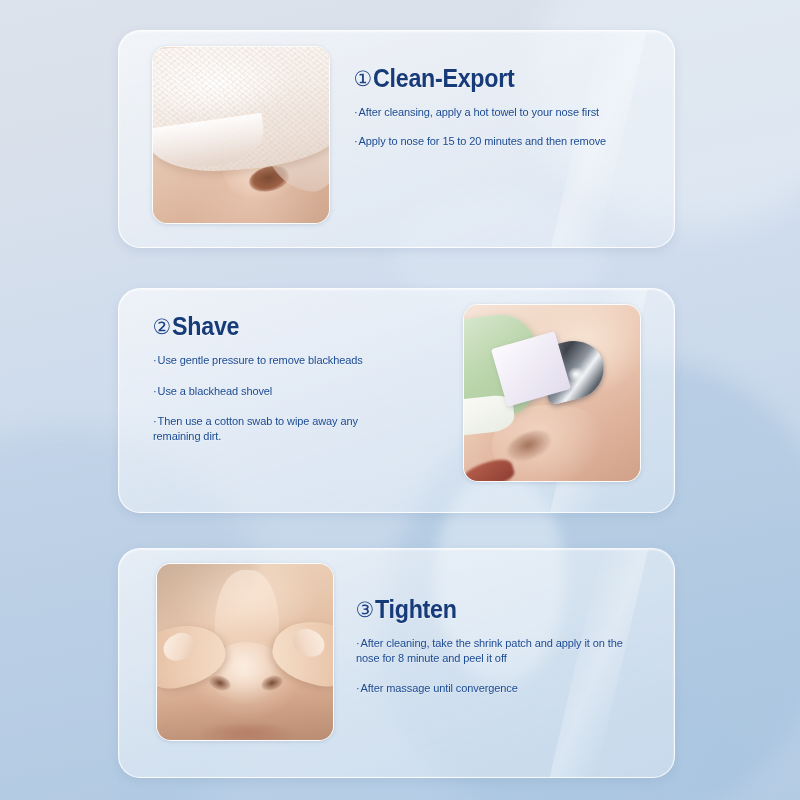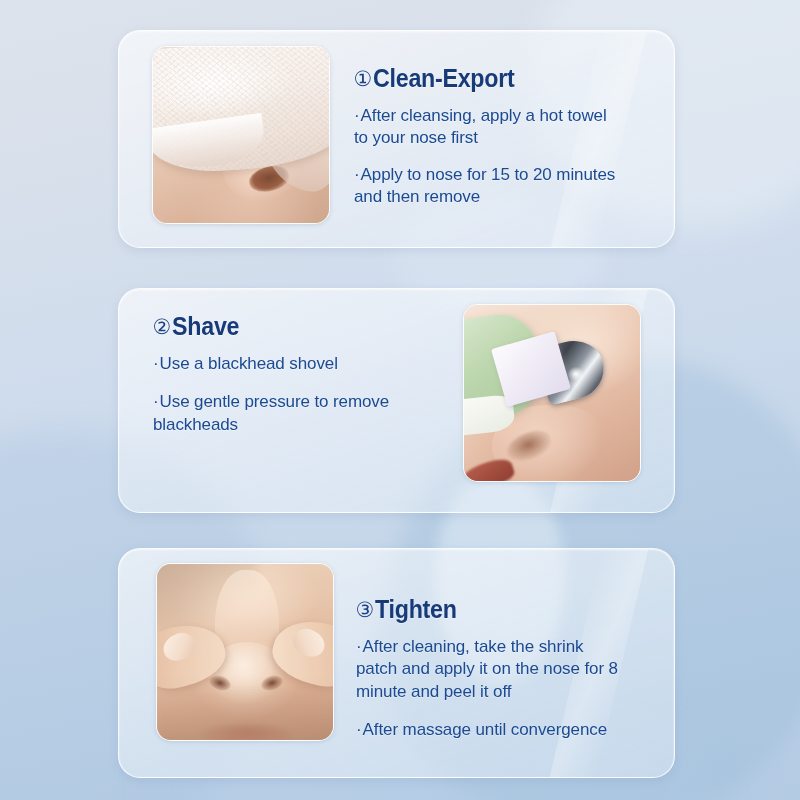--- a/index.html
+++ b/index.html
@@ -323,21 +323,21 @@
     font-weight:normal;
     margin-right:2px;
     color:#1d4285;
     transform:scaleX(1.07);
   }
   .heading-label { text-shadow:0 1px 0 rgba(255,255,255,0.45); }
 
   .bullets { list-style:none; }
   .bullet {
     color:#1b4a92;
-    font-size:17px;
+    font-size:11px;
     line-height:1.32;
     margin-bottom:14px;
     max-width:300px;
     letter-spacing:-0.1px;
     text-shadow:0 1px 0 rgba(255,255,255,0.35);
   }
   .bullet:last-child { margin-bottom:0; }
   .bullet::before { content:"\00B7"; margin-right:1px; }
 
   #card-1 .bullet { max-width:268px; }
@@ -397,22 +397,23 @@
         <div class="ph-layer tool-gleam"></div>
         <div class="ph-layer lip"></div>
       </div>
 
       <div class="text-block">
         <div class="heading">
           <span class="step-num">②</span>
           <span class="heading-label">Shave</span>
         </div>
         <ul class="bullets">
+          <li class="bullet">Use gentle pressure to remove blackheads</li>
           <li class="bullet">Use a blackhead shovel</li>
-          <li class="bullet">Use gentle pressure to remove blackheads</li>
+          <li class="bullet">Then use a cotton swab to wipe away any remaining dirt.</li>
         </ul>
       </div>
 
     </div>
   </div>
 
   <div class="card" id="card-3">
     <div class="card-inner">
 
       <div class="photo" id="photo-3">

